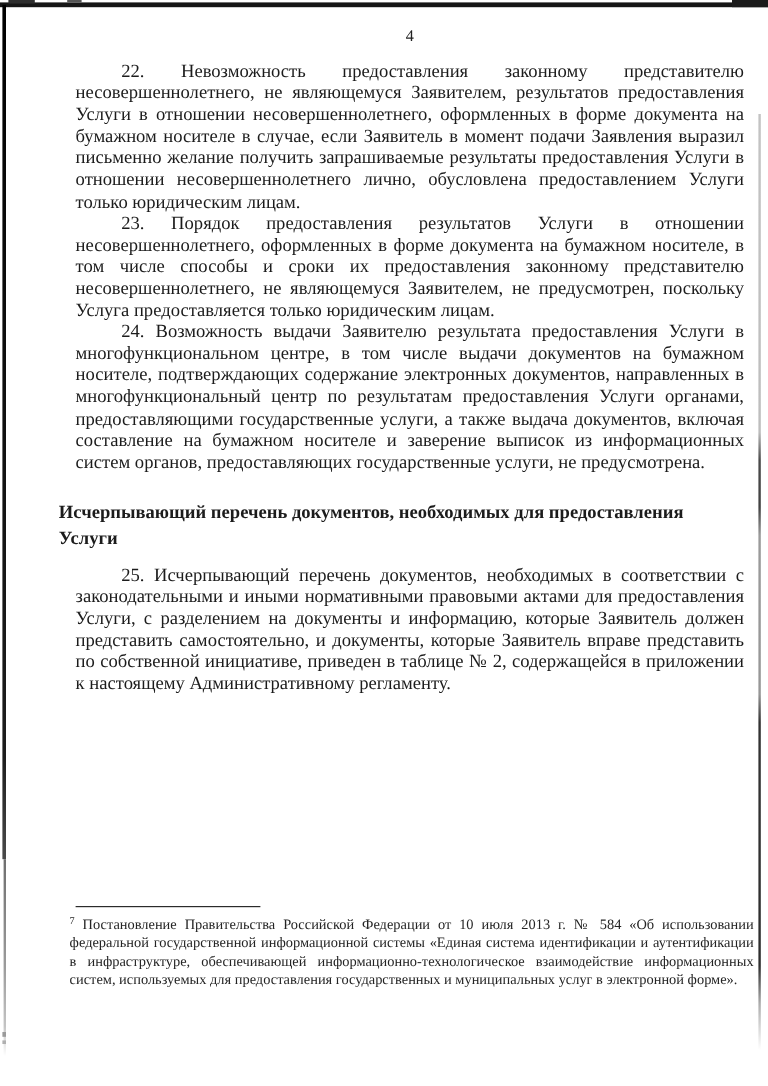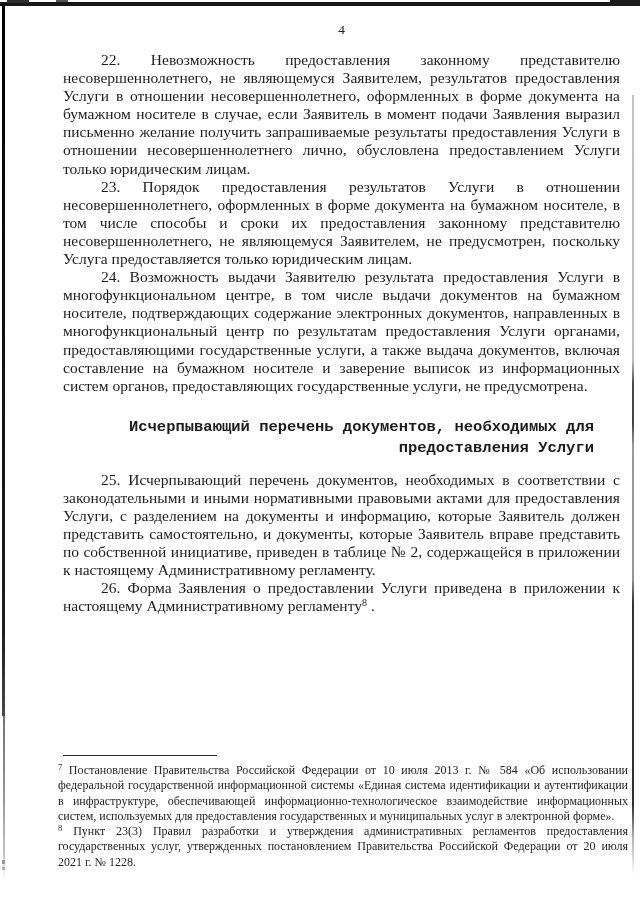--- a/index.html
+++ b/index.html
@@ -53,22 +53,22 @@
     text-align:justify;
   }
   .para { text-indent:38px; }
   .para.no-indent { text-indent:0; }
   sup.fnref {
     font-size:10px; line-height:0; vertical-align:baseline;
     position:relative; top:-5px;
   }
   .section-heading {
     font-size:15.5px; font-weight:bold; line-height:21px;
-    text-align:right; text-indent:0;
-    width:545px; margin:22px 0 12px -14px;font-family:Liberation Mono, monospace;
+    text-align:left; text-indent:0;
+    width:545px; margin:22px 0 12px -14px;
   }
 
   
   .footnotes {
     position:absolute; left:58px; top:755px; width:570px;
     font-size:12px; line-height:15.3px; text-align:justify; color:#242424;
   }
   .fn-rule {
     width:154px; height:0; border-top:1.6px solid #2b2b2b;
     margin:0 0 7px 5px;
@@ -103,24 +103,22 @@
     <p class="para">22. Невозможность предоставления законному представителю несовершеннолетнего, не являющемуся Заявителем, результатов предоставления Услуги в отношении несовершеннолетнего, оформленных в форме документа на бумажном носителе в случае, если Заявитель в момент подачи Заявления выразил письменно желание получить запрашиваемые результаты предоставления Услуги в отношении несовершеннолетнего лично, обусловлена предоставлением Услуги только юридическим лицам.</p>
 
     <p class="para">23. Порядок предоставления результатов Услуги в отношении несовершеннолетнего, оформленных в форме документа на бумажном носителе, в том числе способы и сроки их предоставления законному представителю несовершеннолетнего, не являющемуся Заявителем, не предусмотрен, поскольку Услуга предоставляется только юридическим лицам.</p>
 
     <p class="para">24. Возможность выдачи Заявителю результата предоставления Услуги в многофункциональном центре, в том числе выдачи документов на бумажном носителе, подтверждающих содержание электронных документов, направленных в многофункциональный центр по результатам предоставления Услуги органами, предоставляющими государственные услуги, а также выдача документов, включая составление на бумажном носителе и заверение выписок из информационных систем органов, предоставляющих государственные услуги, не предусмотрена.</p>
 
     <h2 class="section-heading">Исчерпывающий перечень документов, необходимых для предоставления Услуги</h2>
 
     <p class="para">25. Исчерпывающий перечень документов, необходимых в соответствии с законодательными и иными нормативными правовыми актами для предоставления Услуги, с разделением на документы и информацию, которые Заявитель должен представить самостоятельно, и документы, которые Заявитель вправе представить по собственной инициативе, приведен в таблице № 2, содержащейся в приложении к настоящему Административному регламенту.</p>
 
-    <p class="para"><span>26. Форма Заявления о предоставлении Услуги приведена в приложении к настоящему Административному регламенту</span><sup class="fnref">8</sup><span> .</span></p>
   </div>
 
   <div class="footnotes">
     <div class="fn-rule"></div>
 
     <p class="footnote"><sup class="fnmark">7</sup> <span>Постановление Правительства Российской Федерации от 10 июля 2013 г. № 584 «Об использовании федеральной государственной информационной системы «Единая система идентификации и аутентификации в инфраструктуре, обеспечивающей информационно-технологическое взаимодействие информационных систем, используемых для предоставления государственных и муниципальных услуг в электронной форме».</span></p>
 
-    <p class="footnote"><sup class="fnmark">8</sup> <span>Пункт 23(3) Правил разработки и утверждения административных регламентов предоставления государственных услуг, утвержденных постановлением Правительства Российской Федерации от 20 июля 2021 г. № 1228.</span></p>
   </div>
 
 </div>
 
 </body></html>

